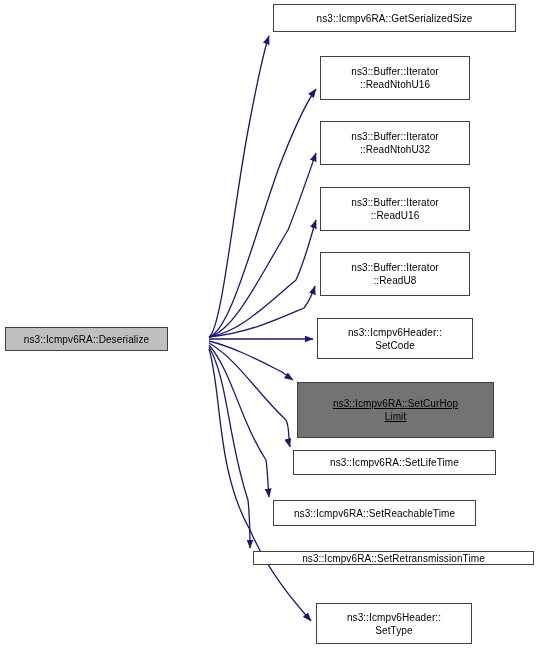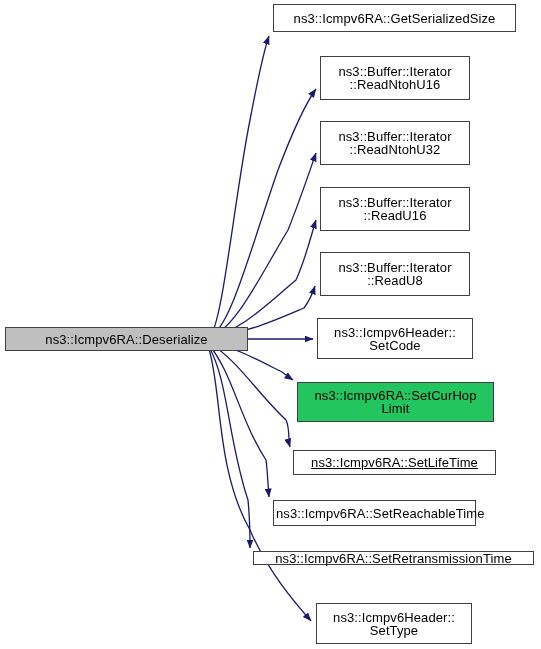--- a/index.html
+++ b/index.html
@@ -24,21 +24,21 @@
     height: 649px;
     pointer-events: none;
   }
   .node {
     position: absolute;
     box-sizing: border-box;
     display: flex;
     align-items: center;
     justify-content: center;
     text-align: center;
-    font-size: 13px;
+    font-size: 10px;
     line-height: 13px;
     color: #000000;
     background: #ffffff;
     border: 1px solid #404040;
     letter-spacing: 0.1px;
     white-space: pre-line;
     padding: 0 2px;
   }
   .node.source {
     background: #bfbfbf;
@@ -69,34 +69,34 @@
         <path d="M209,339 L313,339" fill="none" stroke="#191970" stroke-width="1.3" marker-end="url(#arrowhead)"></path>
         <path d="M209,341 C236,348 258,360 282,372 C286,375 290,378 293,380" fill="none" stroke="#191970" stroke-width="1.3" marker-end="url(#arrowhead)"></path>
         <path d="M209,343 C238,360 256,392 286,420 C290,428 288,440 290,447" fill="none" stroke="#191970" stroke-width="1.3" marker-end="url(#arrowhead)"></path>
         <path d="M209,345 C232,372 240,420 266,460 C268,476 268,488 269,497" fill="none" stroke="#191970" stroke-width="1.3" marker-end="url(#arrowhead)"></path>
         <path d="M209,347 C228,380 228,440 248,500 C250,520 250,538 250,548" fill="none" stroke="#191970" stroke-width="1.3" marker-end="url(#arrowhead)"></path>
         <path d="M209,349 C222,392 216,470 250,530 C268,572 296,604 311,621" fill="none" stroke="#191970" stroke-width="1.3" marker-end="url(#arrowhead)"></path>
       </g>
   </svg>
 
   <div id="node-layer">
-      <div class="node source" style="left: 5px; top: 327px; width: 243px; height: 24px; border-color: rgb(64, 64, 64); background: rgb(191, 191, 191);"><span class="label">ns3::Icmpv6RA::Deserialize</span></div>
+      <div class="node source" style="left: 5px; top: 327px; width: 163px; height: 24px; border-color: rgb(64, 64, 64); background: rgb(191, 191, 191);"><span class="label">ns3::Icmpv6RA::Deserialize</span></div>
       <div class="node" style="left: 273px; top: 4px; width: 243px; height: 28px; border-color: rgb(64, 64, 64); background: rgb(255, 255, 255);"><span class="label">ns3::Icmpv6RA::GetSerializedSize</span></div>
       <div class="node" style="left: 320px; top: 56px; width: 150px; height: 44px; border-color: rgb(64, 64, 64); background: rgb(255, 255, 255);"><span class="label">ns3::Buffer::Iterator
 ::ReadNtohU16</span></div>
       <div class="node" style="left: 320px; top: 121px; width: 150px; height: 44px; border-color: rgb(64, 64, 64); background: rgb(255, 255, 255);"><span class="label">ns3::Buffer::Iterator
 ::ReadNtohU32</span></div>
       <div class="node" style="left: 320px; top: 187px; width: 150px; height: 44px; border-color: rgb(64, 64, 64); background: rgb(255, 255, 255);"><span class="label">ns3::Buffer::Iterator
 ::ReadU16</span></div>
       <div class="node" style="left: 320px; top: 252px; width: 150px; height: 44px; border-color: rgb(64, 64, 64); background: rgb(255, 255, 255);"><span class="label">ns3::Buffer::Iterator
 ::ReadU8</span></div>
       <div class="node" style="left: 317px; top: 318px; width: 156px; height: 41px; border-color: rgb(64, 64, 64); background: rgb(255, 255, 255);"><span class="label">ns3::Icmpv6Header::
 SetCode</span></div>
-      <div class="node" style="left: 297px; top: 382px; width: 197px; height: 40px; border-color: rgb(64, 64, 64); background: #22c55e;"><span class="label">ns3::Icmpv6RA::SetCurHop
+      <div class="node" style="left: 297px; top: 382px; width: 197px; height: 56px; border-color: rgb(64, 64, 64); background: #737373; text-decoration: underline;"><span class="label">ns3::Icmpv6RA::SetCurHop
 Limit</span></div>
-      <div class="node" style="left: 293px; top: 450px; width: 203px; height: 25px; border-color: rgb(64, 64, 64); background: rgb(255, 255, 255); text-decoration: underline;"><span class="label">ns3::Icmpv6RA::SetLifeTime</span></div>
+      <div class="node" style="left: 293px; top: 450px; width: 203px; height: 25px; border-color: rgb(64, 64, 64); background: rgb(255, 255, 255);"><span class="label">ns3::Icmpv6RA::SetLifeTime</span></div>
       <div class="node" style="left: 273px; top: 500px; width: 203px; height: 26px; border-color: rgb(64, 64, 64); background: rgb(255, 255, 255);"><span class="label">ns3::Icmpv6RA::SetReachableTime</span></div>
       <div class="node" style="left: 253px; top: 551px; width: 281px; height: 14px; border-color: rgb(64, 64, 64); background: rgb(255, 255, 255);"><span class="label">ns3::Icmpv6RA::SetRetransmissionTime</span></div>
       <div class="node" style="left: 316px; top: 603px; width: 156px; height: 41px; border-color: rgb(64, 64, 64); background: rgb(255, 255, 255);"><span class="label">ns3::Icmpv6Header::
 SetType</span></div>
     </div>
 
 </div>
 
 </body></html>

